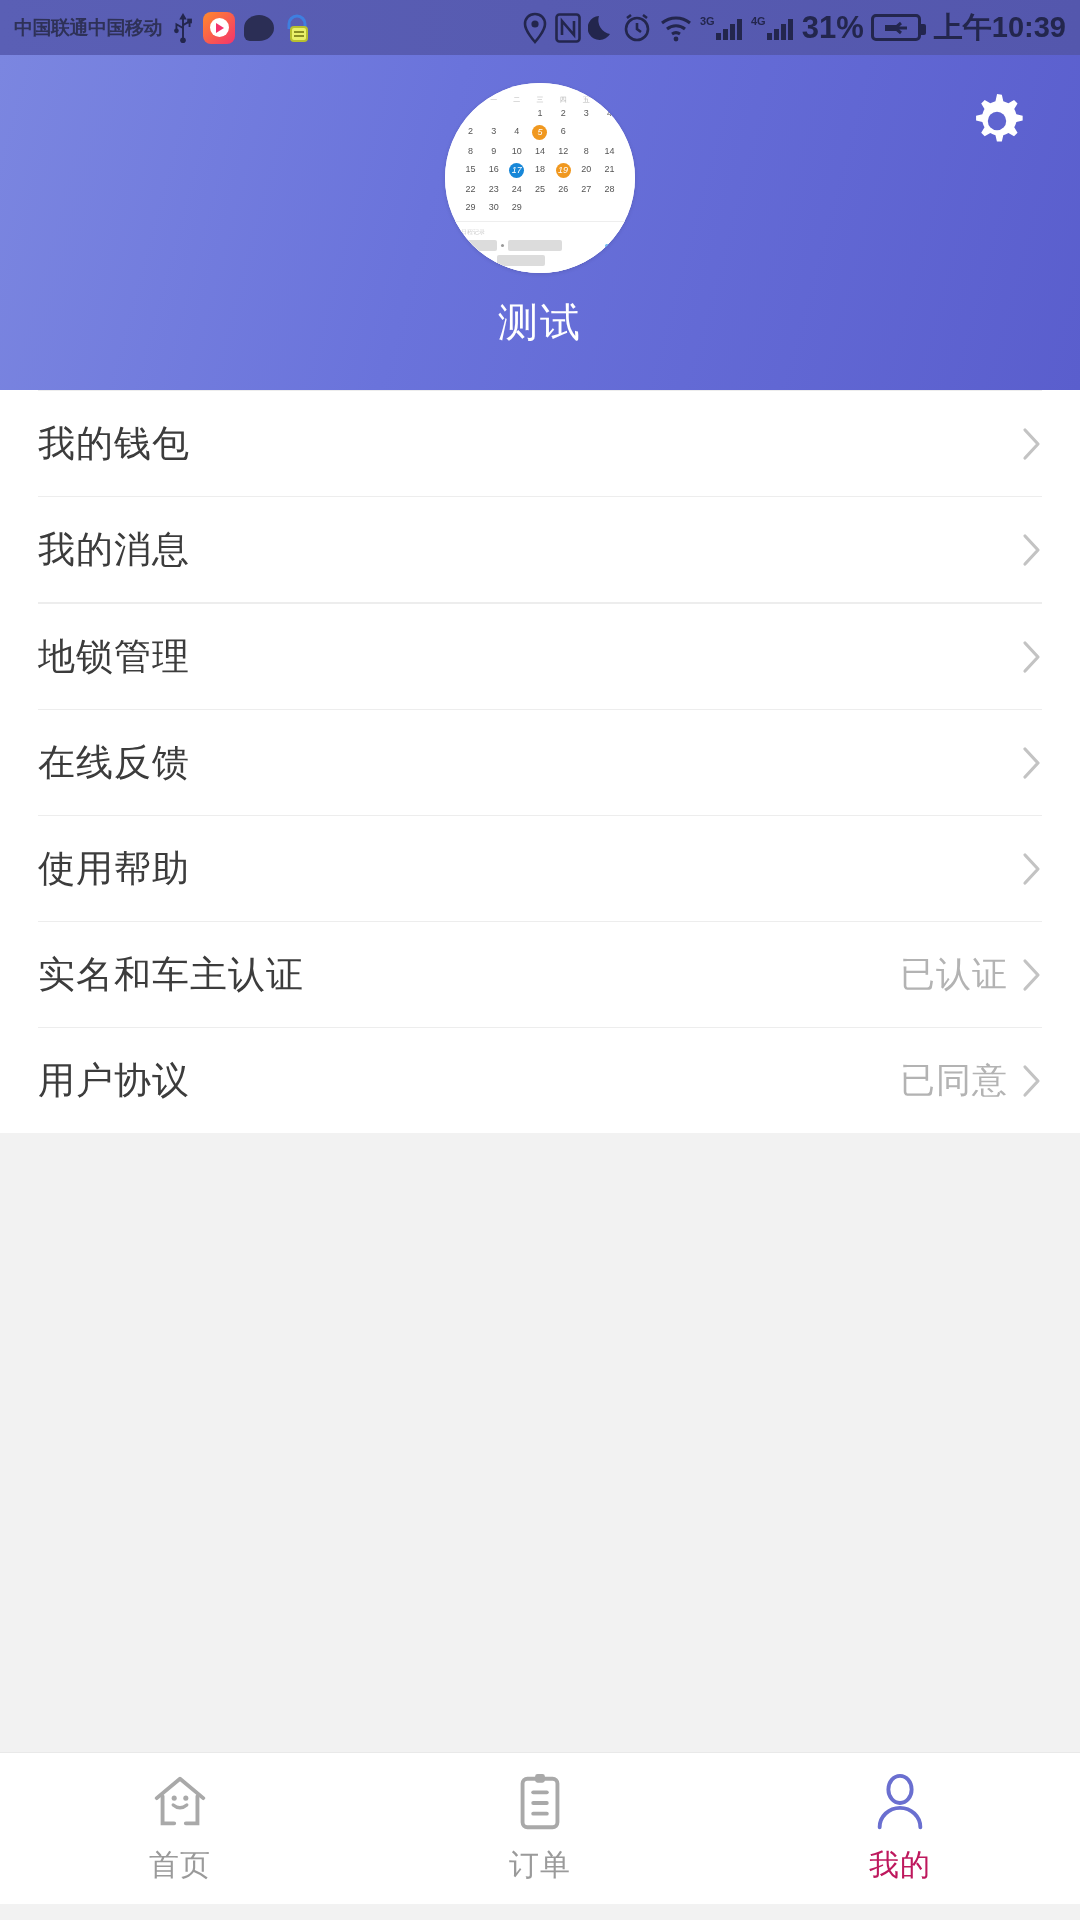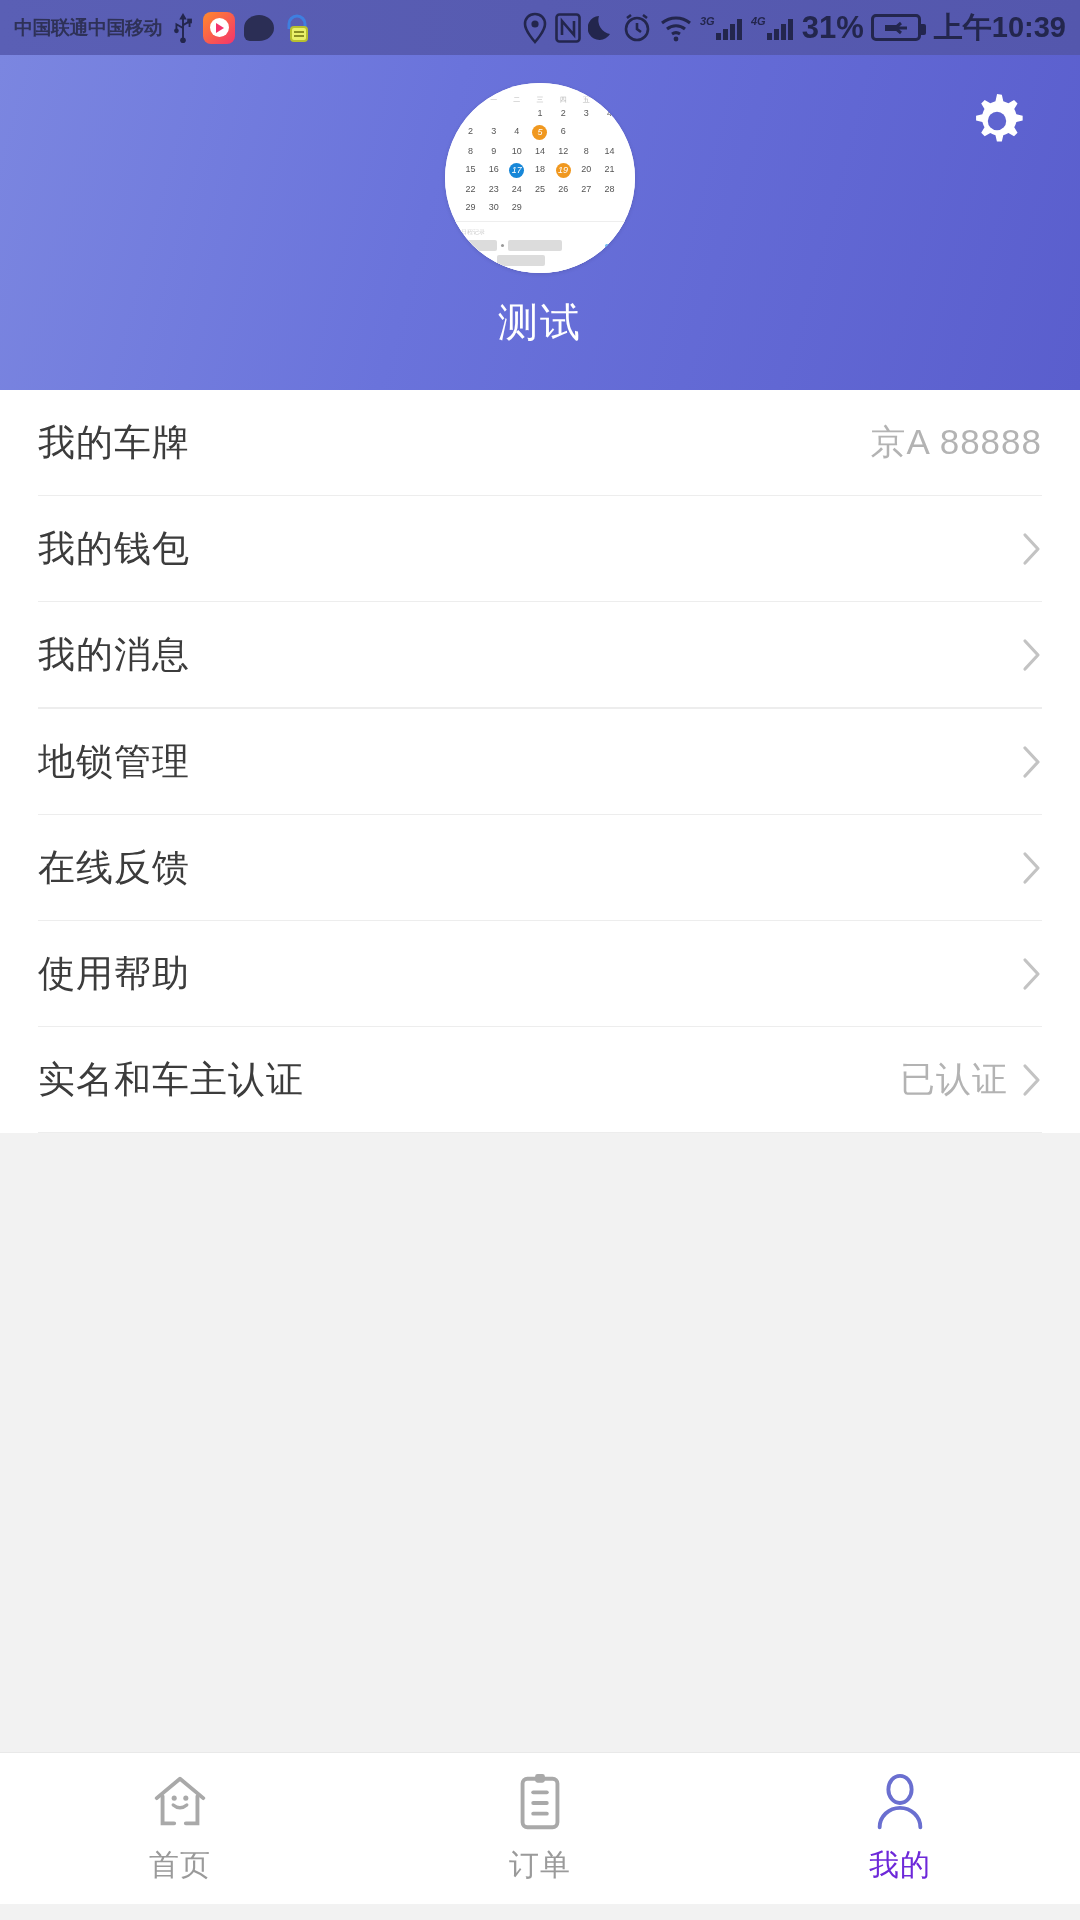--- a/index.html
+++ b/index.html
@@ -16,21 +16,21 @@
     position:relative; height:55px; width:100%;
     background:linear-gradient(90deg,#5a5fb5 0%,#5457ad 100%);
     display:flex; align-items:center; color:#2b2f57;
     padding:0 14px;
   }
   .carriers{ display:flex; flex-direction:row; justify-content:center;
     font-size:19px; line-height:26px; color:#2e3157; font-weight:600; letter-spacing:-.5px;}
   .sb-left-icons{ display:flex; align-items:center; gap:9px; margin-left:10px;}
   .sb-right{ margin-left:auto; display:flex; align-items:center; gap:7px;
     font-size:30px; color:#23264d; font-weight:600;}
-  .sb-ico{ display:inline-flex; align-items:center; justify-content:flex-end;font-style:italic; }
+  .sb-ico{ display:inline-flex; align-items:center; justify-content:flex-end; }
   .usb{ width:22px; height:30px; }
   .appico{ width:32px; height:32px; border-radius:8px;
       background:linear-gradient(135deg,#ff8a2b 0%,#f4336d 100%);
       display:flex;align-items:center;justify-content:center;}
   .appico .inner{ width:19px;height:19px;border-radius:50%;background:#fff;
       display:flex;align-items:center;justify-content:center;}
   .appico .tri{ width:0;height:0;border-left:8px solid #f4336d;
       border-top:5px solid transparent;border-bottom:5px solid transparent;margin-left:2px;}
   .bubble{ width:30px;height:26px;background:#2b2e55;border-radius:50% 50% 50% 6px; }
   .lockico{ width:28px;height:30px; }
@@ -90,21 +90,21 @@
 
   
   .tabbar{
     position:absolute; left:0; bottom:16px; width:100%; height:152px;
     background:#fff; border-top:1px solid #e9e9e9;
     display:flex; align-items:center;
   }
   .tab{ flex:1; display:flex; flex-direction:column; align-items:center;
         justify-content:center; gap:12px; cursor:pointer; }
   .tab .tlabel{ font-size:30px; color:#9a9a9a; letter-spacing:1px; }
-  .tab.active .tlabel{ color:#6d28d9;text-align:center; }
+  .tab.active .tlabel{ color:#be185d;text-align:center; }
   .tabicon{ width:62px; height:62px; }
 </style>
 </head>
 <body>
 
 <div class="phone">
 
   <div class="statusbar">
     <div class="carriers">
       <div>中国联通</div>
@@ -274,26 +274,20 @@
           <div class="tiny"></div>
         </div>
       </div>
     </div>
 
     <div class="username">测试</div>
   </div>
 
   <div class="list">
 
-    <div class="row">
-      <span class="label">我的车牌</span>
-      <span class="right">
-        <span class="value">京A 88888</span>
-      </span>
-    </div>
     <div class="sep"></div>
 
     <div class="row">
       <span class="label">我的钱包</span>
       <span class="right">
         <span class="value"></span>
         <svg class="chev" viewBox="0 0 20 34">
           <path d="M3 3 L16 17 L3 31" fill="none" stroke="#c3c3c3" stroke-width="3.2" stroke-linecap="round" stroke-linejoin="round"></path>
         </svg>
       </span>
@@ -350,20 +344,29 @@
       <span class="label">实名和车主认证</span>
       <span class="right">
         <span class="value">已认证</span>
         <svg class="chev" viewBox="0 0 20 34">
           <path d="M3 3 L16 17 L3 31" fill="none" stroke="#c3c3c3" stroke-width="3.2" stroke-linecap="round" stroke-linejoin="round"></path>
         </svg>
       </span>
     </div>
     <div class="sep"></div>
 
+    <div class="row">
+      <span class="label">用户协议</span>
+      <span class="right">
+        <span class="value">已同意</span>
+        <svg class="chev" viewBox="0 0 20 34">
+          <path d="M3 3 L16 17 L3 31" fill="none" stroke="#c3c3c3" stroke-width="3.2" stroke-linecap="round" stroke-linejoin="round"></path>
+        </svg>
+      </span>
+    </div>
   </div>
 
   <div class="gapblock"></div>
 
   <div class="tabbar">
 
     <div class="tab">
       <svg class="tabicon" viewBox="0 0 64 64">
         <path d="M8 28 L32 8 L56 28" fill="none" stroke="#a9a9a9" stroke-width="4" stroke-linecap="round" stroke-linejoin="round"></path>
         <path d="M14 26 L14 54 L26 54 M50 26 L50 54 L38 54" fill="none" stroke="#a9a9a9" stroke-width="4" stroke-linecap="round"></path>

